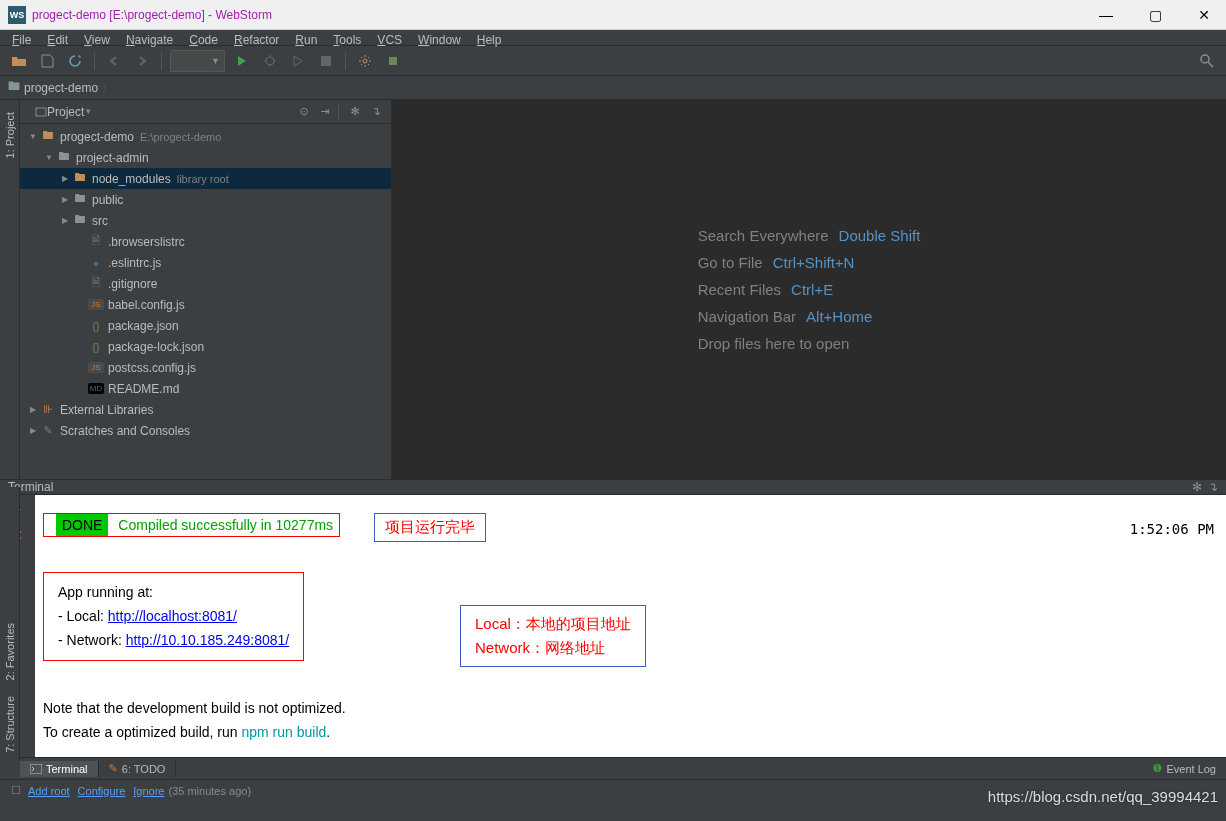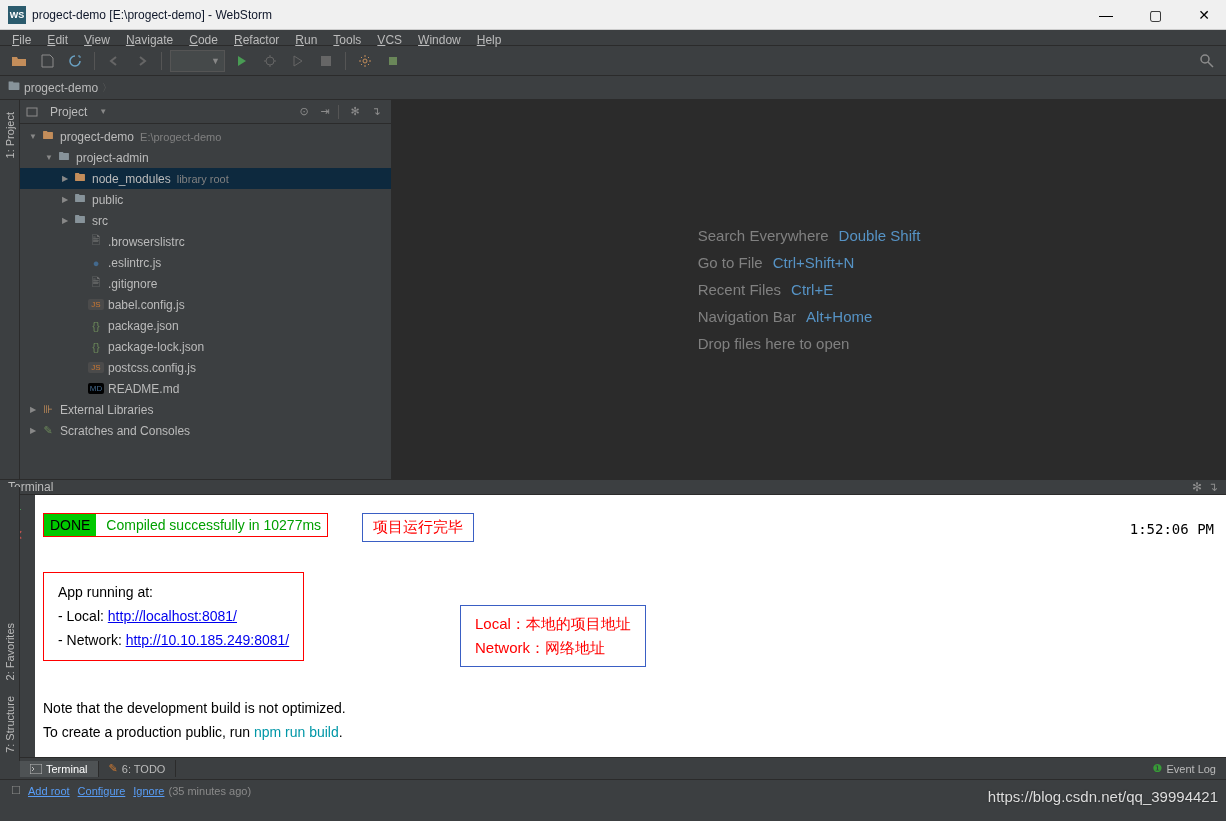--- a/index.html
+++ b/index.html
@@ -1,38 +1,38 @@
 <!DOCTYPE html>
 <html><head>
 <meta charset="utf-8">
 <style>
 * { margin: 0; padding: 0; box-sizing: border-box; font-family: "Segoe UI", Arial, sans-serif; }
 body { background: #3c3f41; color: #bbbbbb; font-size: 12px; overflow: hidden; width: 1226px; height: 821px; position: relative; }
 .titlebar { height: 30px; background: #f0f0f0; display: flex; align-items: center; padding: 0 8px; color: #000; border-bottom: 1px solid #ccc; }
 .titlebar .ws-icon { width: 18px; height: 18px; background: #2b5b6d; color: #fff; display: inline-flex; align-items: center; justify-content: center; font-size: 9px; font-weight: bold; margin-right: 6px; }
-.titlebar .title-text { font-size: 12px; color: #0f172a; flex: 1; }
+.titlebar .title-text { font-size: 12px; color: #a21caf; flex: 1; }
 .titlebar .win-controls { display: flex; gap: 20px; font-size: 14px; }
 .titlebar .win-btn { cursor: pointer; padding: 2px 8px; }
 .menubar { height: 16px; background: #3c3f41; display: flex; align-items: flex-start; padding: 0 4px; border-bottom: 1px solid #2b2b2b; }
 .menubar .menu-item { padding: 3px 8px; color: #bbbbbb; cursor: pointer; font-size: 12px; }
 .menubar .menu-item u { text-decoration: underline; }
 .toolbar { height: 30px; background: #3c3f41; display: flex; align-items: center; padding: 0 8px; gap: 6px; border-bottom: 1px solid #2b2b2b; }
 .toolbar .tool-btn { width: 22px; height: 22px; display: inline-flex; align-items: center; justify-content: center; color: #8c8c8c; cursor: pointer; }
 .toolbar .sep { width: 1px; height: 18px; background: #555; margin: 0 2px; }
 .toolbar .combo { width: 55px; height: 22px; background: #45494a; border: 1px solid #555; display: flex; align-items: center; justify-content: flex-end; padding-right: 4px; color: #888; font-size: 9px; }
 .toolbar .spacer { flex: 1; }
 .breadcrumb { height: 24px; background: #3c3f41; display: flex; align-items: center; padding: 0 8px; border-bottom: 1px solid #2b2b2b; }
 .breadcrumb .crumb { color: #bbb; font-size: 12px; display: flex; align-items: center; gap: 4px; }
 .breadcrumb .folder-icon { color: #87939a; font-size: 12px; }
 .main-area { display: flex; height: 379px; }
 .vtab-left { width: 20px; background: #3c3f41; border-right: 1px solid #2b2b2b; display: flex; flex-direction: column; align-items: center; padding-top: 4px; }
 .vtab-left .vtab { writing-mode: vertical-rl; transform: rotate(180deg); font-size: 11px; padding: 8px 2px; cursor: pointer; color: #bbb; }
 .sidebar { width: 372px; background: #3c3f41; border-right: 1px solid #2b2b2b; display: flex; flex-direction: column; }
 .sidebar-header { height: 24px; background: #3c3f41; border-bottom: 1px solid #2b2b2b; display: flex; align-items: center; padding: 0 6px; }
-.sidebar-header .proj-label { color: #bbb; font-size: 12px; display: flex; align-items: center; gap: 12px; cursor: pointer; }
+.sidebar-header .proj-label { color: #bbb; font-size: 12px; display: flex; align-items: center; gap: 0; cursor: pointer; margin-left: 9px; }
 .sidebar-header .spacer { flex: 1; }
 .sidebar-header .header-btn { width: 18px; height: 18px; display: inline-flex; align-items: center; justify-content: center; color: #8c8c8c; cursor: pointer; font-size: 11px; margin-left: 3px; }
 .tree { flex: 1; overflow: auto; padding: 2px 0; }
 .tree-row { height: 21px; display: flex; align-items: center; cursor: pointer; padding-left: 4px; color: #bbb; font-size: 12px; }
 .tree-row.selected { background: #0d293e; }
 .tree-row .arrow { width: 14px; display: inline-block; text-align: center; font-size: 8px; color: #888; }
 .tree-row .node-icon { width: 16px; display: inline-flex; align-items: center; justify-content: center; margin-right: 4px; font-size: 11px; }
 .tree-row .aux { color: #808080; margin-left: 6px; font-size: 11px; }
 .editor-area { flex: 1; background: #2b2b2b; display: flex; flex-direction: column; align-items: center; justify-content: center; color: #808080; font-size: 15px; }
 .editor-area .hints { text-align: left; }
@@ -40,21 +40,21 @@
 .editor-area .hint .shortcut { color: #5693c5; margin-left: 10px; }
 .terminal-panel { height: 278px; background: #3c3f41; border-top: 1px solid #2b2b2b; display: flex; flex-direction: column; }
 .terminal-header { height: 22px; background: #3c3f41; display: flex; align-items: center; padding: 0 8px; border-bottom: 1px solid #2b2b2b; }
 .terminal-header .th-title { font-size: 12px; }
 .terminal-header .spacer { flex: 1; }
 .terminal-body { flex: 1; display: flex; }
 .terminal-sidebar { width: 35px; background: #3c3f41; display: flex; flex-direction: column; align-items: center; padding-top: 6px; gap: 10px; }
 .terminal-sidebar .ts-btn { color: #499c54; font-size: 14px; cursor: pointer; }
 .terminal-sidebar .ts-btn.x { color: #c75450; }
 .terminal-content { flex: 1; background: #ffffff; color: #000; font-family: "DejaVu Sans Mono", Consolas, monospace; font-size: 14px; padding: 12px 8px; position: relative; overflow: hidden; }
-.done-box { border: 1px solid #ff0000; display: inline-block; padding: 3px 6px 3px 0; }
+.done-box { border: 1px solid #ff0000; display: inline-block; padding: 3px 6px 3px 12px; }
 .done-badge { background: #00c900; color: #000; padding: 3px 6px; font-weight: normal; }
 .compile-text { color: #00a000; margin-left: 6px; }
 .anno-box { border: 1px solid #3a5fc4; display: inline-block; padding: 4px 10px; color: #ff0000; font-family: SimSun, serif; font-size: 15px; }
 .anno-box2 { position: absolute; left: 425px; top: 110px; border: 1px solid #3a5fc4; padding: 6px 14px; color: #ff0000; font-family: SimSun, serif; font-size: 15px; line-height: 1.6; }
 .terminal-time { position: absolute; right: 12px; top: 26px; font-family: Consolas, monospace; font-size: 14px; color: #000; }
 .app-box { border: 1px solid #ff0000; display: inline-block; padding: 8px 14px; margin-top: 30px; line-height: 1.7; }
 .app-box a { color: #0000ee; text-decoration: underline; }
 .note-txt { margin-top: 36px; line-height: 1.7; }
 .note-txt .npm { color: #0097a7; }
 .vfav-bar { position: absolute; left: 0; top: 487px; width: 20px; height: 274px; background: #3c3f41; display: flex; flex-direction: column; align-items: center; justify-content: flex-end; border-right: 1px solid #2b2b2b; }
@@ -317,21 +317,21 @@
         <div>App running at:</div>
         <div><span>- Local:   </span><a>http://localhost:8081/</a></div>
         <div><span>- Network: </span><a>http://10.10.185.249:8081/</a></div>
       </div>
       <div class="anno-box2">
         <div>Local：本地的项目地址</div>
         <div>Network：网络地址</div>
       </div>
       <div class="note-txt">
         <div>Note that the development build is not optimized.</div>
-        <div><span>To create a production public, run </span><span class="npm">npm run build</span><span>.</span></div>
+        <div><span>To create a optimized build, run </span><span class="npm">npm run build</span><span>.</span></div>
       </div>
     </div>
   </div>
 </div>
 
 <div class="bottom-tool">
   <div class="btool-item active">
     <svg width="12" height="10">
         <rect x="0" y="0" width="12" height="10" fill="none" stroke="#bbb"></rect>
         <path d="M2 3l2 2-2 2" fill="none" stroke="#bbb"></path>

